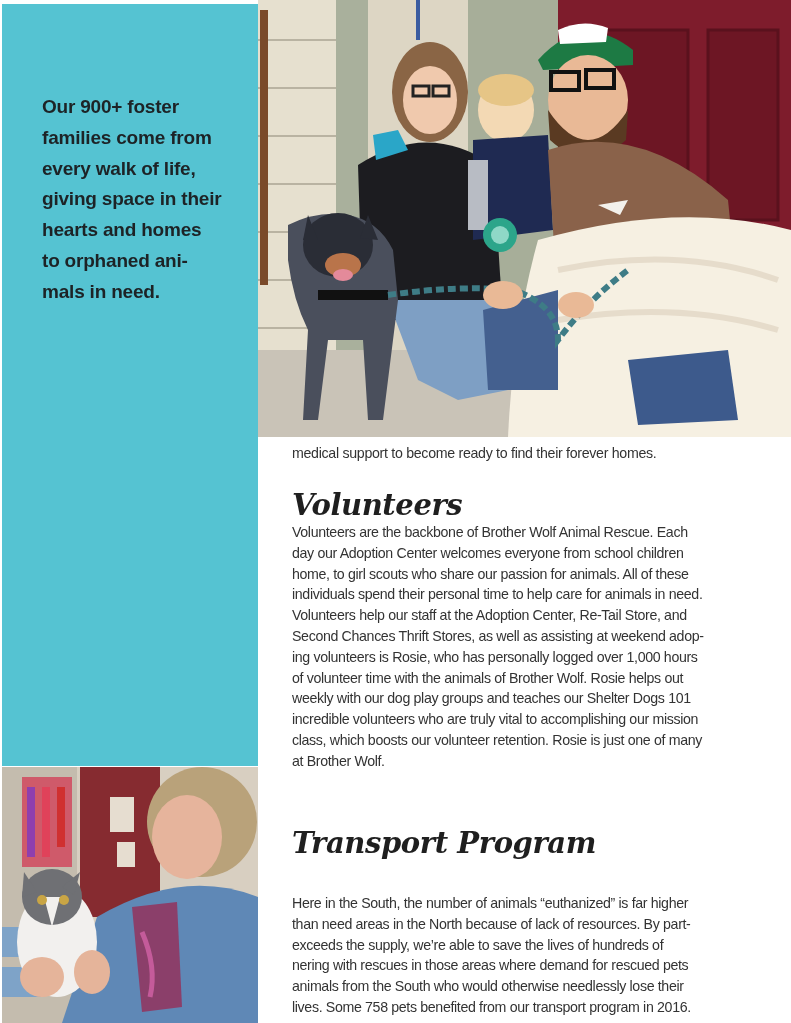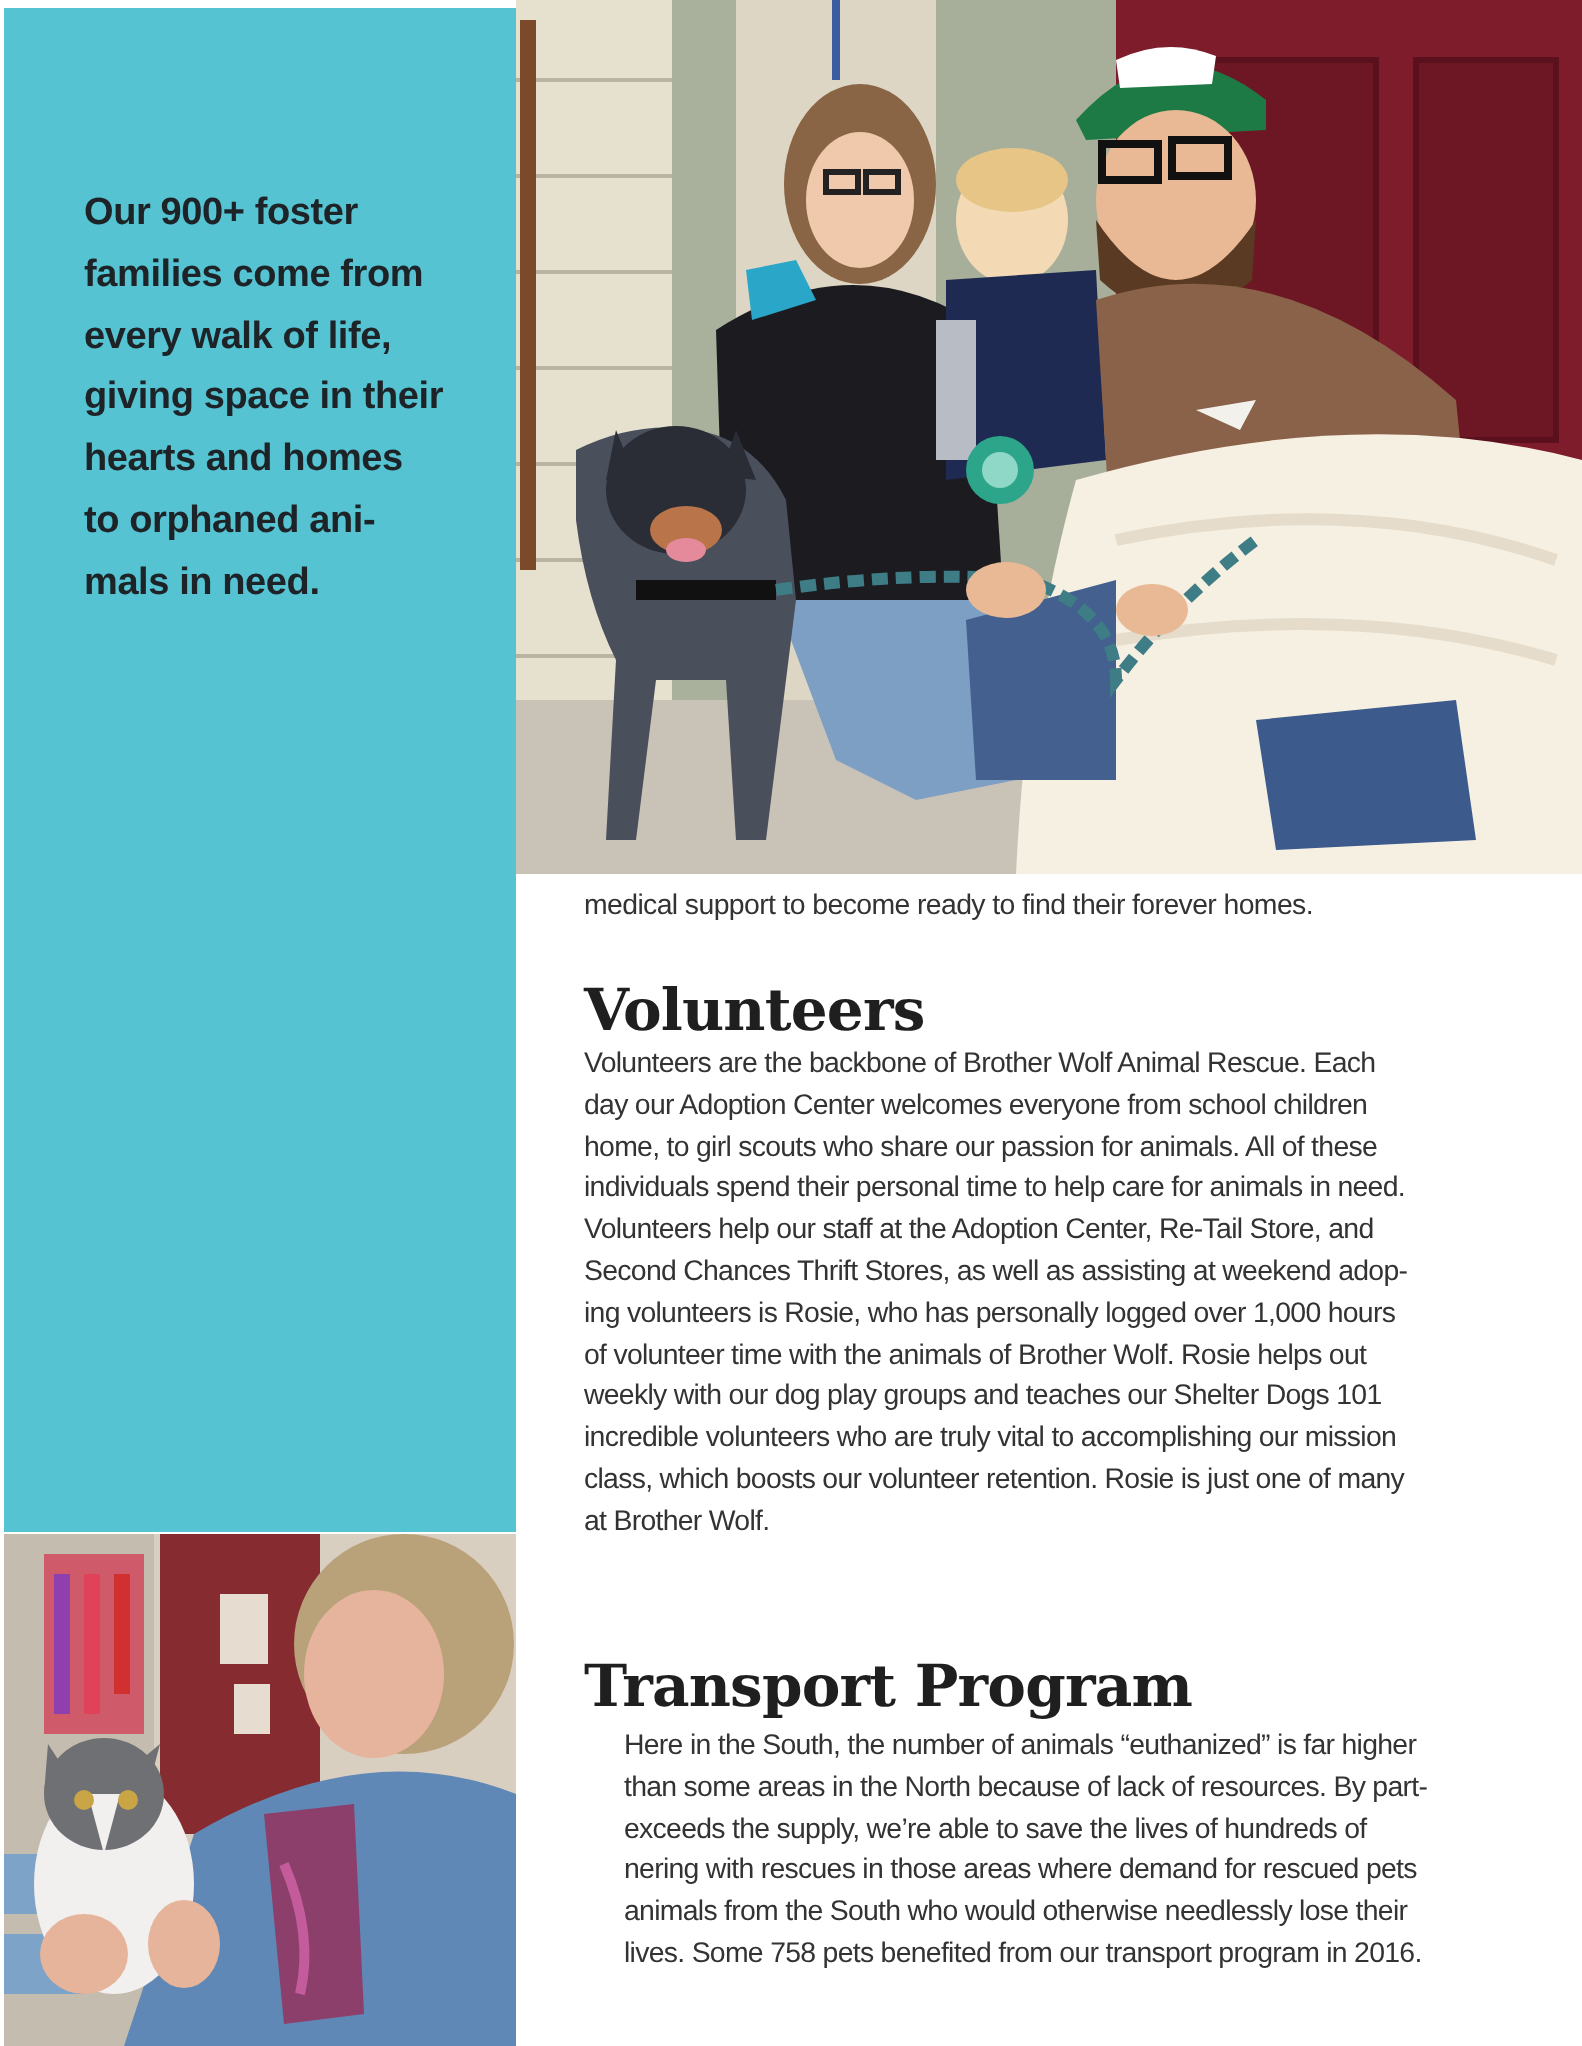--- a/index.html
+++ b/index.html
@@ -34,31 +34,31 @@
   .text-col {
     position: absolute; left: 292px; width: 470px;
   }
   .lead-line {
     top: 443px; font-size: 14.2px; line-height: 20px; color: #333;
     white-space: nowrap; letter-spacing: -0.3px;
   }
   .section-title {
     font-family: "DejaVu Serif", serif; font-weight: bold;
     font-size: 29px; line-height: 34px; color: #1f1f1f;
-    margin: 0; letter-spacing: -0.4px;
+    margin: 0; letter-spacing: -0.4px; font-style: italic;
   }
   .body-text {
     font-size: 14.2px; line-height: 20.8px; color: #333; margin: 0;
     letter-spacing: -0.35px;
   }
   .body-text span { display: block; white-space: nowrap; }
   .vol-title { top: 488px; }
   .vol-body { top: 522px; }
   .tr-title { top: 826px; }
-  .tr-body { top: 863px; margin-left: 20px; }
+  .tr-body { top: 893px; }
 </style>
 </head>
 <body>
 
 <div class="teal-panel">
 </div>
 <p class="pull-quote">
   <span>Our 900+ foster</span>
   <span>families come from</span>
   <span>every walk of life,</span>
@@ -188,18 +188,18 @@
   <span>of volunteer time with the animals of Brother Wolf. Rosie helps out</span>
   <span>weekly with our dog play groups and teaches our Shelter Dogs 101</span>
   <span>incredible volunteers who are truly vital to accomplishing our mission</span>
   <span>class, which boosts our volunteer retention. Rosie is just one of many</span>
   <span>at Brother Wolf.</span>
 </p>
 
 <h2 class="text-col section-title tr-title">Transport Program</h2>
 <p class="text-col body-text tr-body">
   <span>Here in the South, the number of animals “euthanized” is far higher</span>
-  <span>than some areas in the North because of lack of resources. By part-</span>
+  <span>than need areas in the North because of lack of resources. By part-</span>
   <span>exceeds the supply, we’re able to save the lives of hundreds of</span>
   <span>nering with rescues in those areas where demand for rescued pets</span>
   <span>animals from the South who would otherwise needlessly lose their</span>
   <span>lives. Some 758 pets benefited from our transport program in 2016.</span>
 </p>
 
 </body></html>

